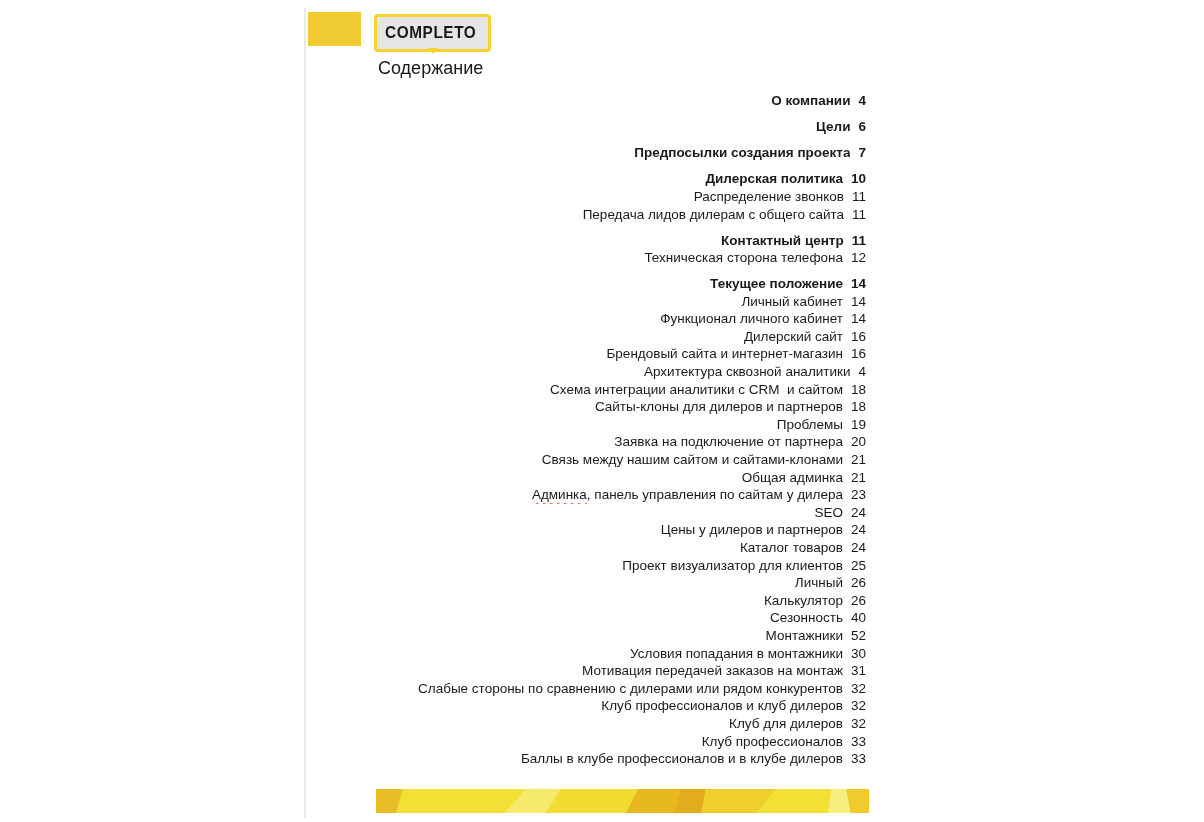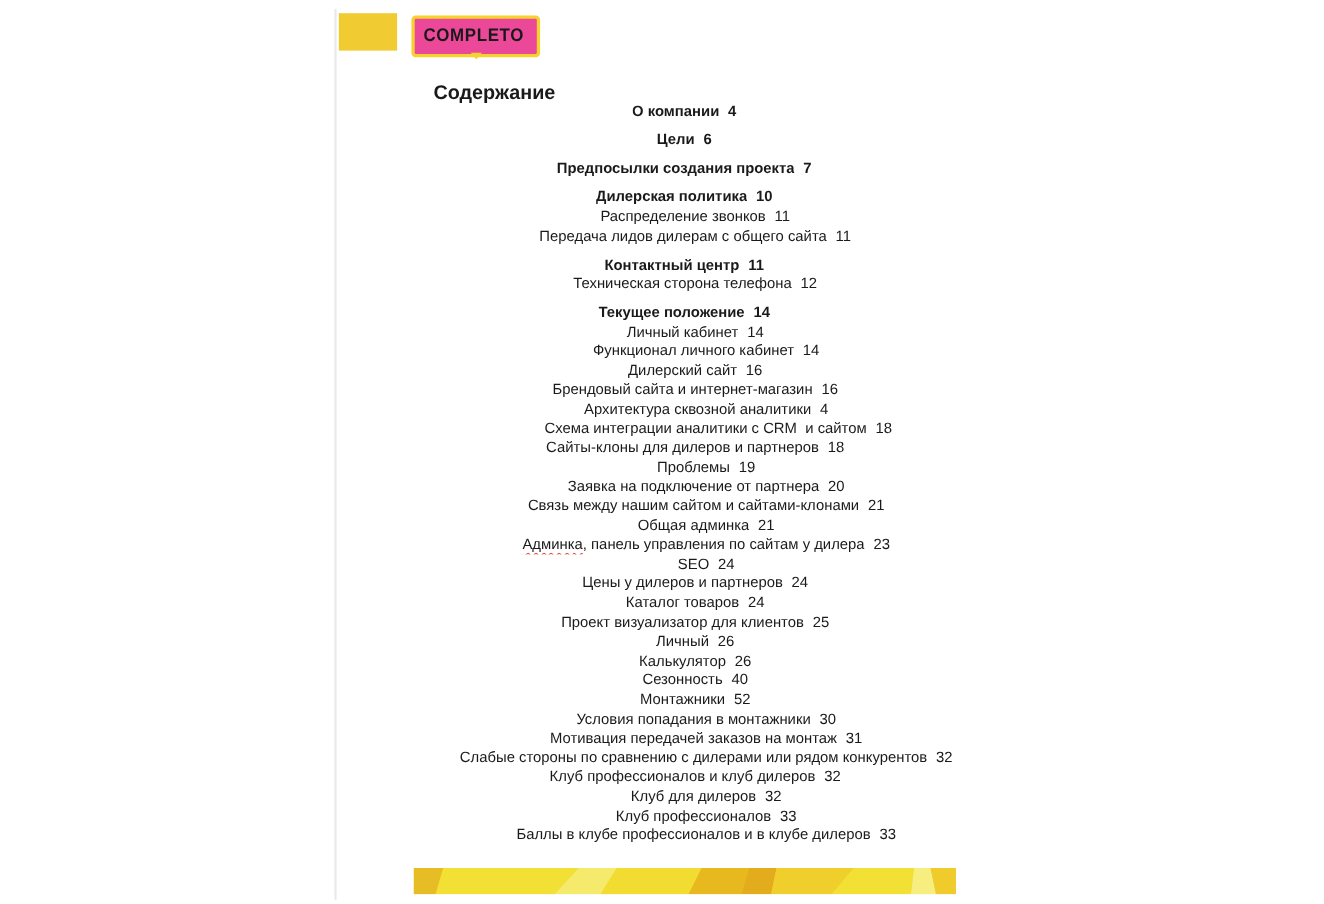--- a/index.html
+++ b/index.html
@@ -14,21 +14,21 @@
   .divider{
     position:absolute;left:304px;top:8px;width:2px;height:810px;
     background:#e9e9e9;
   }
   .brand-rect{
     position:absolute;left:308px;top:12px;width:53px;height:34px;
     background:#F1CB32;
   }
   .logo{
     position:absolute;left:374px;top:14px;height:29px;
-    background:#ec4899;
+    background:#e5e5e5;
     border:3px solid #F5D22D;
     border-radius:4px;
     display:flex;align-items:center;
     padding:16px 8px;
     box-sizing:border-box;
     justify-content:center;
   }
   .logo-text{
     font-weight:bold;
     font-size:16px;
@@ -38,29 +38,29 @@
     transform-origin:left center;
     white-space:nowrap;
   }
   .logo-notch{
     position:absolute;left:50%;bottom:-10px;transform:translateX(-50%);
     width:0;height:0;
     border:5px solid transparent;
     border-top:6px solid #F5D22D;
   }
   .title{
-    position:absolute;left:378px;top:58px;margin:16px;
-    font-size:18px;font-weight:bold;color:#1a1a1a;
+    position:absolute;left:378px;top:58px;margin:0;
+    font-size:18px;font-weight:normal;color:#1a1a1a;
   }
   .toc{
     position:absolute;left:378px;top:84px;width:488px;
     font-size:13.5px;
   }
   .toc-row{
-    display:flex;justify-content:center;align-items:baseline;
+    display:flex;justify-content:flex-end;align-items:baseline;
     height:17.6px;line-height:17.6px;
   }
   .toc-row.l1{margin-top:8.4px;font-weight:bold;}
   .toc-label{white-space:pre;overflow:hidden;}
   .toc-row.l2 .toc-label{padding-left:20px;}
   .toc-row.l3 .toc-label{padding-left:40px;}
   .toc-row.l4 .toc-label{padding-left:62px;}
   .toc-page{flex-shrink:0;padding-left:8px;}
   .misspelled{
     text-decoration:underline wavy #e2503c 1px;

